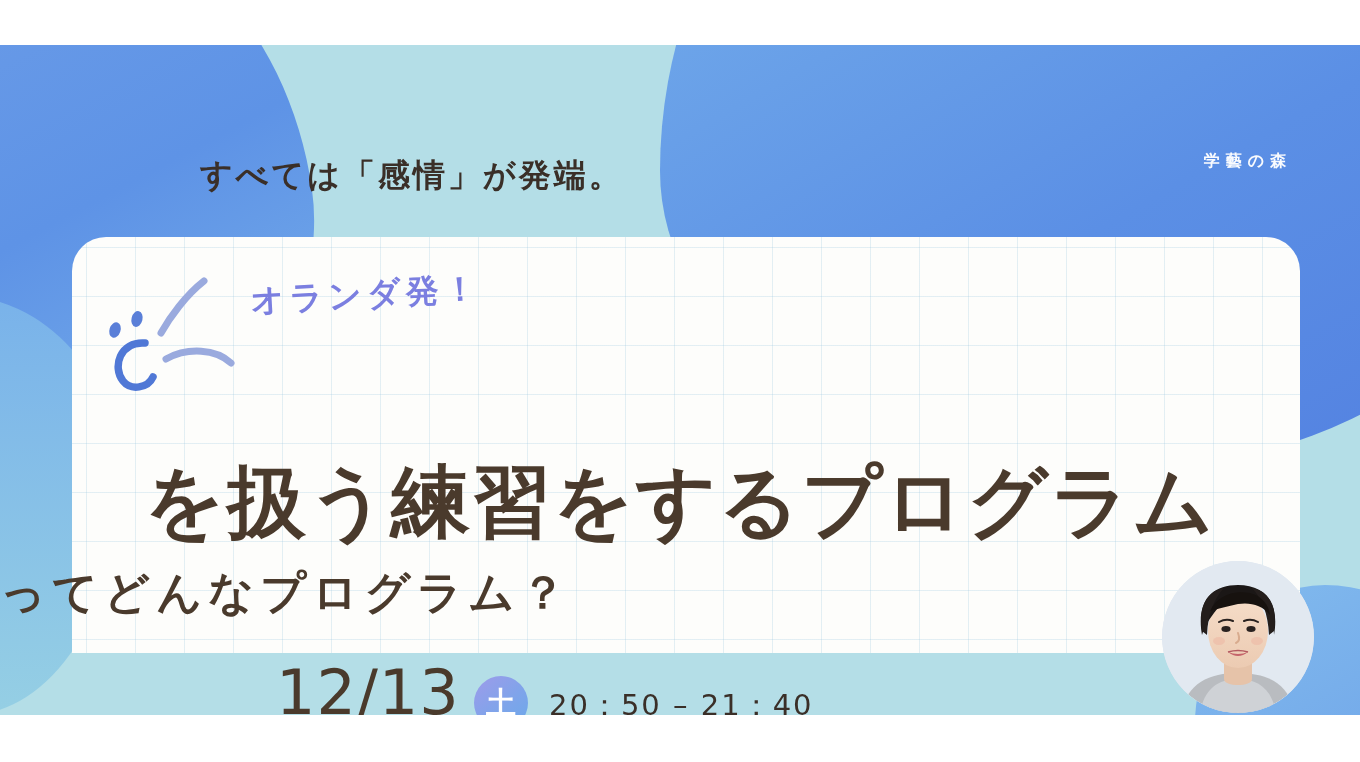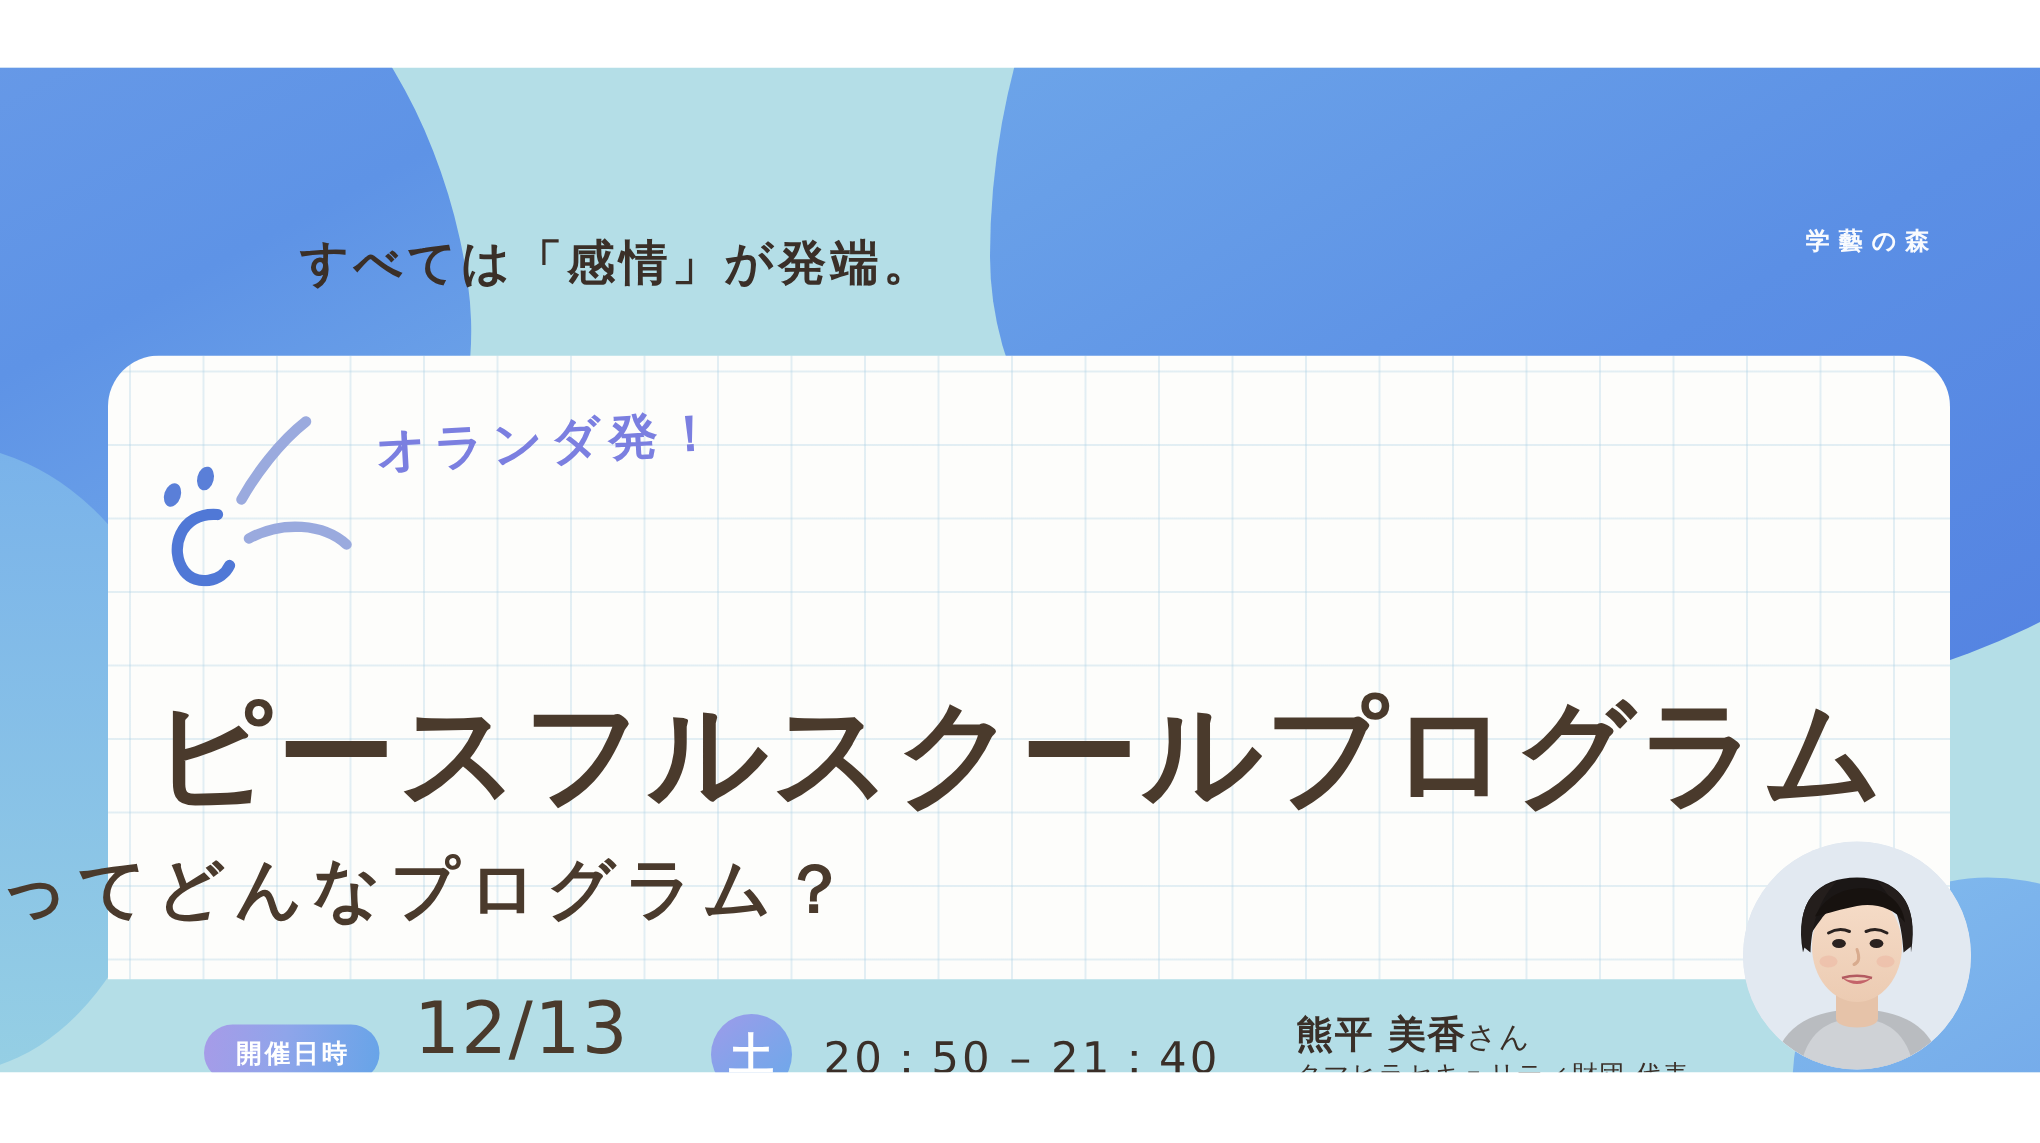--- a/index.html
+++ b/index.html
@@ -252,21 +252,21 @@
     align-items: center;
     justify-content: center;
     text-indent: 2px;
   }
 
   .date-main {
     position: absolute;
     left: 276px;
     top: -3px;
     font-family: "DejaVu Sans", "Liberation Sans", sans-serif;
-    font-size: 48px;
+    font-size: 62px;
     font-weight: 400;
     letter-spacing: 1px;
     color: #4a3a2c;
     line-height: 1;
   }
 
   .day-circle {
     position: absolute;
     left: 474px;
     top: 11px;
@@ -363,21 +363,21 @@
         <ellipse cx="33" cy="48" rx="5.5" ry="8" transform="rotate(14 33 48)" fill="#5a7fd8"></ellipse>
         <path d="M41 72 C16 70 8 96 19 110 C27 120 44 117 49 106" stroke="#5078d6" stroke-width="7.5" stroke-linecap="round" fill="none"></path>
         <path d="M57 62 C66 46 82 24 100 10" stroke="#9aaade" stroke-width="7" stroke-linecap="round" fill="none"></path>
         <path d="M62 88 C84 76 112 78 127 92" stroke="#9aaade" stroke-width="7" stroke-linecap="round" fill="none"></path>
       </svg>
     </div>
 
     <div class="kicker">オランダ発！</div>
 
 
-    <div class="line-2">ピースフルスクールプログラム</div>
+    <div class="line-2">を扱う練習をするプログラム</div>
 
     <div class="line-3">ってどんなプログラム？</div>
 
     <div class="portrait">
       <svg width="152" height="152" viewBox="0 0 152 152" xmlns="http://www.w3.org/2000/svg">
         <defs>
           <clipPath id="pclip">
               <circle cx="76" cy="76" r="76"></circle>
             </clipPath>
           <linearGradient id="skin" x1="0" y1="0" x2="0" y2="1">
@@ -412,34 +412,27 @@
           <path d="M66 91 q10 -3 20 0" stroke="#b35a60" stroke-width="1.6" fill="none"></path>
 
           <ellipse cx="57" cy="80" rx="6" ry="4" fill="#edb6a3" opacity=".55"></ellipse>
           <ellipse cx="95" cy="80" rx="6" ry="4" fill="#edb6a3" opacity=".55"></ellipse>
         </g>
       </svg>
     </div>
 
     <div class="info-row">
 
-      <div class="date-badge">開催日時</div>
 
       <div class="date-main">12/13</div>
 
       <div class="day-circle">土</div>
 
       <div class="time-range">20：50 – 21：40</div>
 
-      <div class="speaker">
-        <div class="speaker-name">
-          <span>熊平 美香</span><span class="hon">さん</span>
-        </div>
-        <div class="speaker-title">クマヒラセキュリティ財団 代表</div>
-      </div>
 
     </div>
 
   </div>
 
   <div class="letterbox top"></div>
   <div class="letterbox bottom"></div>
 
 </div>
 

